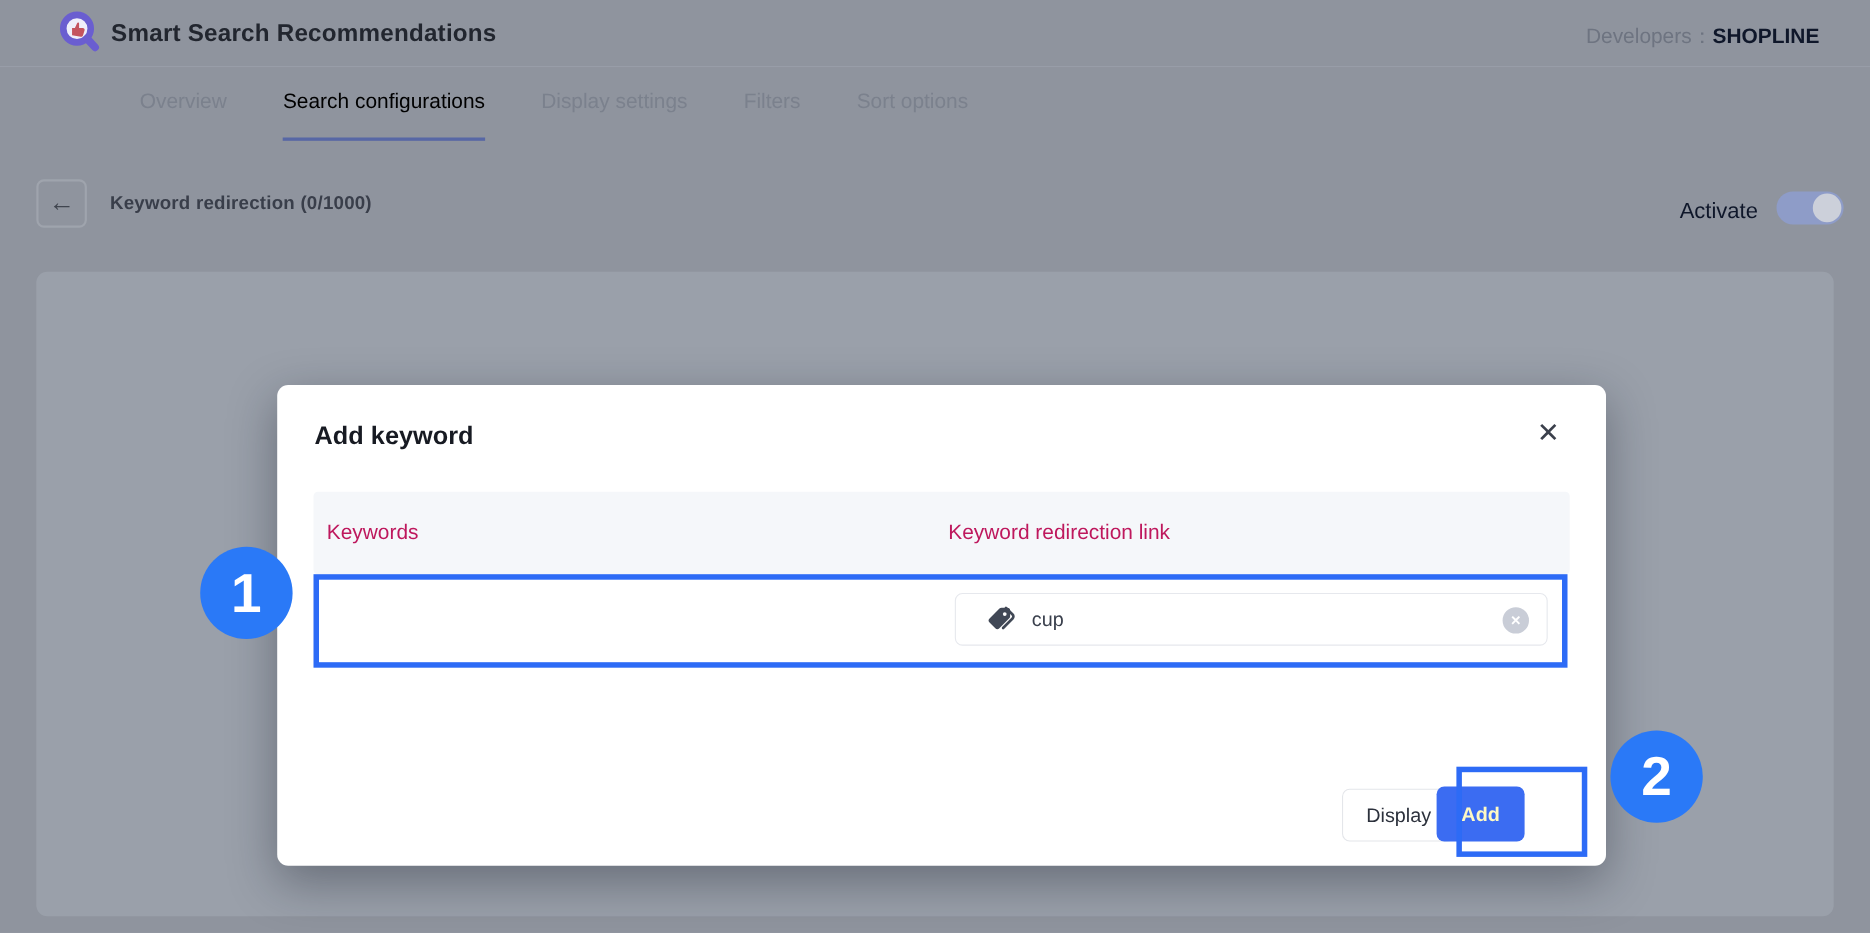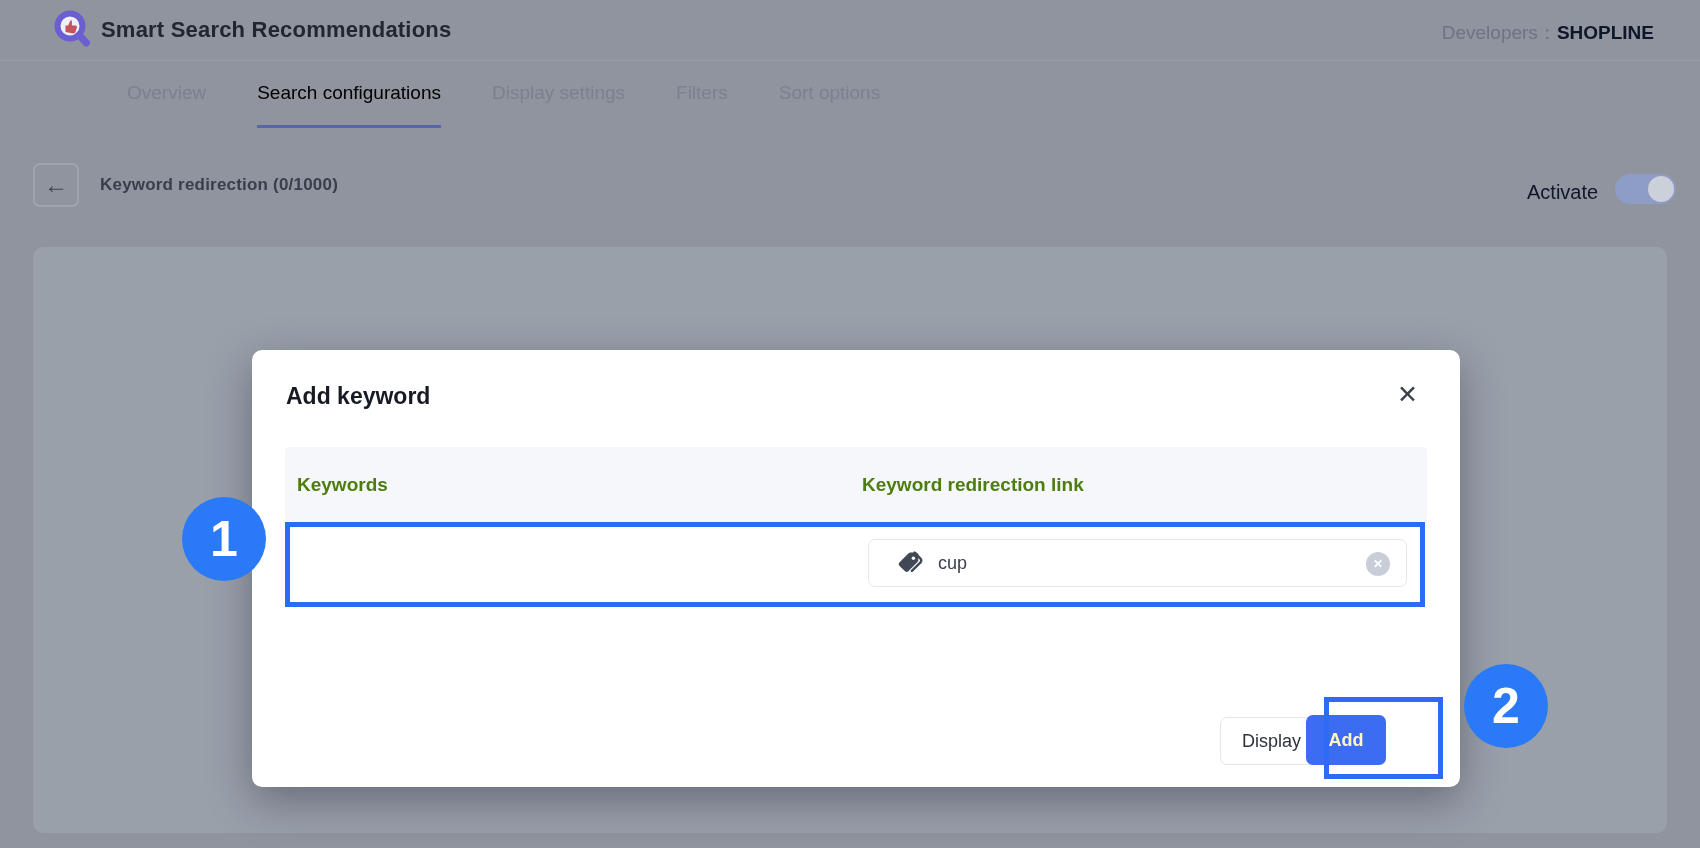--- a/index.html
+++ b/index.html
@@ -80,21 +80,21 @@
   }
   .modal-close {
     position:absolute; right:42px; top:32px;
     font-size:25px; color:#3b404c; cursor:pointer; line-height:1;
   }
   .thead-band {
     position:absolute; left:33px; top:97px; width:1142px; height:75px;
     background:#f5f7fa; border-radius:4px;
   }
   .th { position:absolute; top:0; height:75px; display:flex; align-items:center;
-        font-size:19px; font-weight:700; color:#4d7c0f; }
+        font-size:19px; font-weight:400; color:#be185d; }
   .th.c1 { left:12px; }
   .th.c2 { left:577px; }
 
   .hl-box1 {
     position:absolute; left:33px; top:172px; width:1140px; height:85px;
     border:5px solid #2d6bf6; background:#ffffff; z-index:5;
   }
   .field {
     position:absolute; top:189px; height:48px;
     border:1px solid #e6e8ed; border-radius:7px; background:#fff;

